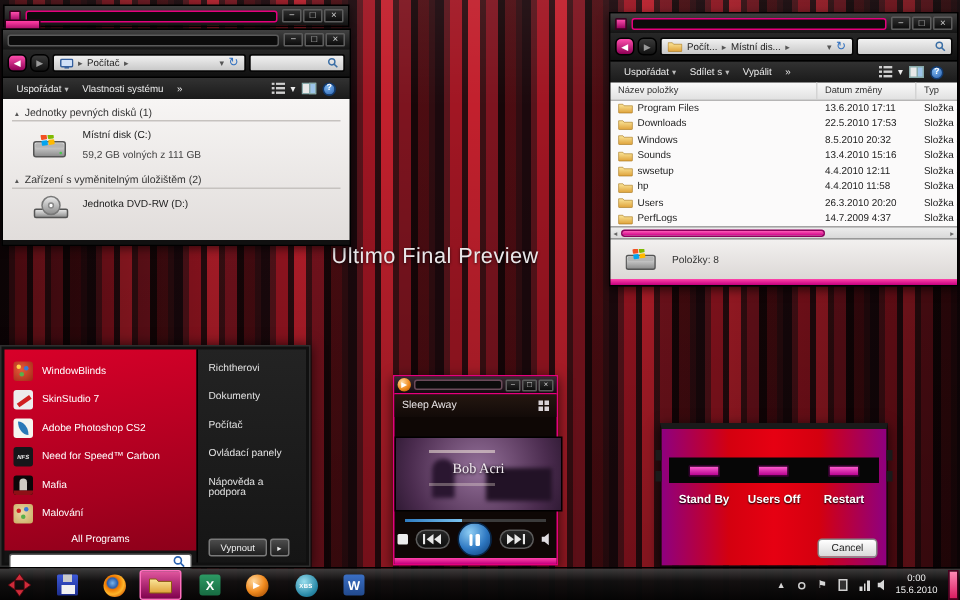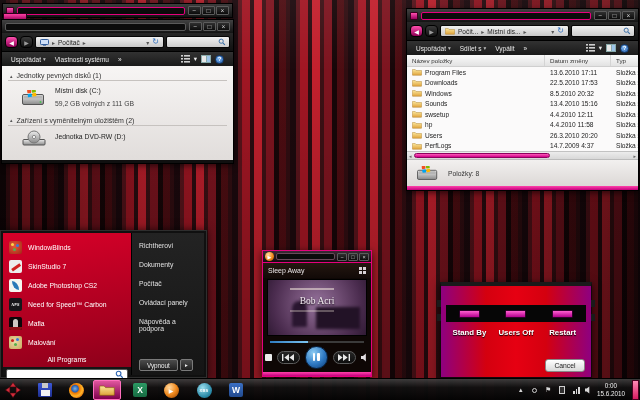--- a/index.html
+++ b/index.html
@@ -99,21 +99,21 @@
 
   
   #player{position:absolute;left:262px;top:250px;width:110px;height:127px;border:1px solid #e5007d;box-shadow:0 2px 8px rgba(0,0,0,.7);display:flex;flex-direction:column;background:#0e0705;z-index:3;}
   .ptbar{height:12px;flex:0 0 12px;background:linear-gradient(#3a2a33,#140a10);display:flex;align-items:center;gap:2px;padding:0 2px;border-bottom:1px solid #e5007d;}
   .ptbar .recess{flex:1;height:7px;background:#0b0b0b;border:1px solid #6a4a5a;border-radius:2px;}
   .ptbar .wbtn{width:10px;height:8px;font-size:5.5px;line-height:7px;}
   .wmpicon{width:9px;height:9px;border-radius:50%;background:radial-gradient(circle at 35% 30%,#ffd9a0,#f08a1e 55%,#a34e00);display:flex;align-items:center;justify-content:center;color:#fff;font-size:5px;flex:0 0 auto;}
   .phead{height:15px;flex:0 0 15px;display:flex;align-items:center;padding:0 5px;color:#e8e4e6;font-size:7px;background:linear-gradient(#241710,#120a08);}
   .gridicon{margin-left:auto;display:grid;grid-template-columns:3px 3px;gap:1px;}
   .gridicon i{width:3px;height:3px;background:#d8d2d6;}
-  .albumart{width:100px;height:57px;margin:1px auto 0;position:relative;border:1px solid #000;overflow:hidden;
+  .albumart{width:112px;height:57px;margin:13px auto 0;position:relative;border:1px solid #000;overflow:hidden;
     background:radial-gradient(circle at 50% 42%,#94719a 0%,#6e4c72 40%,#4b2c4f 74%,#301a34 100%);}
   .albumart .piano{position:absolute;right:6px;bottom:6px;width:44px;height:22px;background:#221226;filter:blur(1.5px);}
   .albumart .figure{position:absolute;left:24px;bottom:8px;width:15px;height:26px;background:#2a1630;border-radius:7px 7px 0 0;filter:blur(1.5px);}
   .albumart .cap{position:absolute;left:22px;width:44px;height:2px;background:rgba(255,245,230,.5);}
   .albumart .artist{position:absolute;top:16px;width:100%;text-align:center;font-family:"Liberation Serif",serif;font-size:9.5px;color:#f4ecf2;text-shadow:0 1px 2px #000;}
   .pprog{height:2px;margin:5px 7px 0;background:#3b3b3b;}
   .pprog i{display:block;height:100%;width:40%;background:linear-gradient(90deg,#2e7bc0,#7cc4f0);}
   .pctrls{flex:1;display:flex;align-items:center;justify-content:center;gap:5px;padding-bottom:1px;}
   .stopbtn{width:7px;height:7px;background:#ececec;border-radius:1px;}
   .pill{width:23px;height:13px;border:1px solid #5c5c5c;border-radius:7px;background:linear-gradient(#262626,#0e0e0e);display:flex;align-items:center;justify-content:center;}
@@ -168,20 +168,21 @@
     </linearGradient>
     <linearGradient id="gMetal" x1="0" y1="0" x2="0" y2="1">
       <stop offset="0" stop-color="#ececec"></stop>
         <stop offset="1" stop-color="#8a8a8a"></stop>
     </linearGradient>
   </defs>
 </svg>
 
 <div id="desktop">
 
+  <div class="watermark">Ultimo Final Preview</div>
 
   <div id="back-win" class="win tbar pink">
     <span class="ticon"></span>
     <span class="recess"></span>
     <span class="winbtns">
       <span class="wbtn">−</span>
       <span class="wbtn">□</span>
       <span class="wbtn">×</span>
     </span>
   </div>

